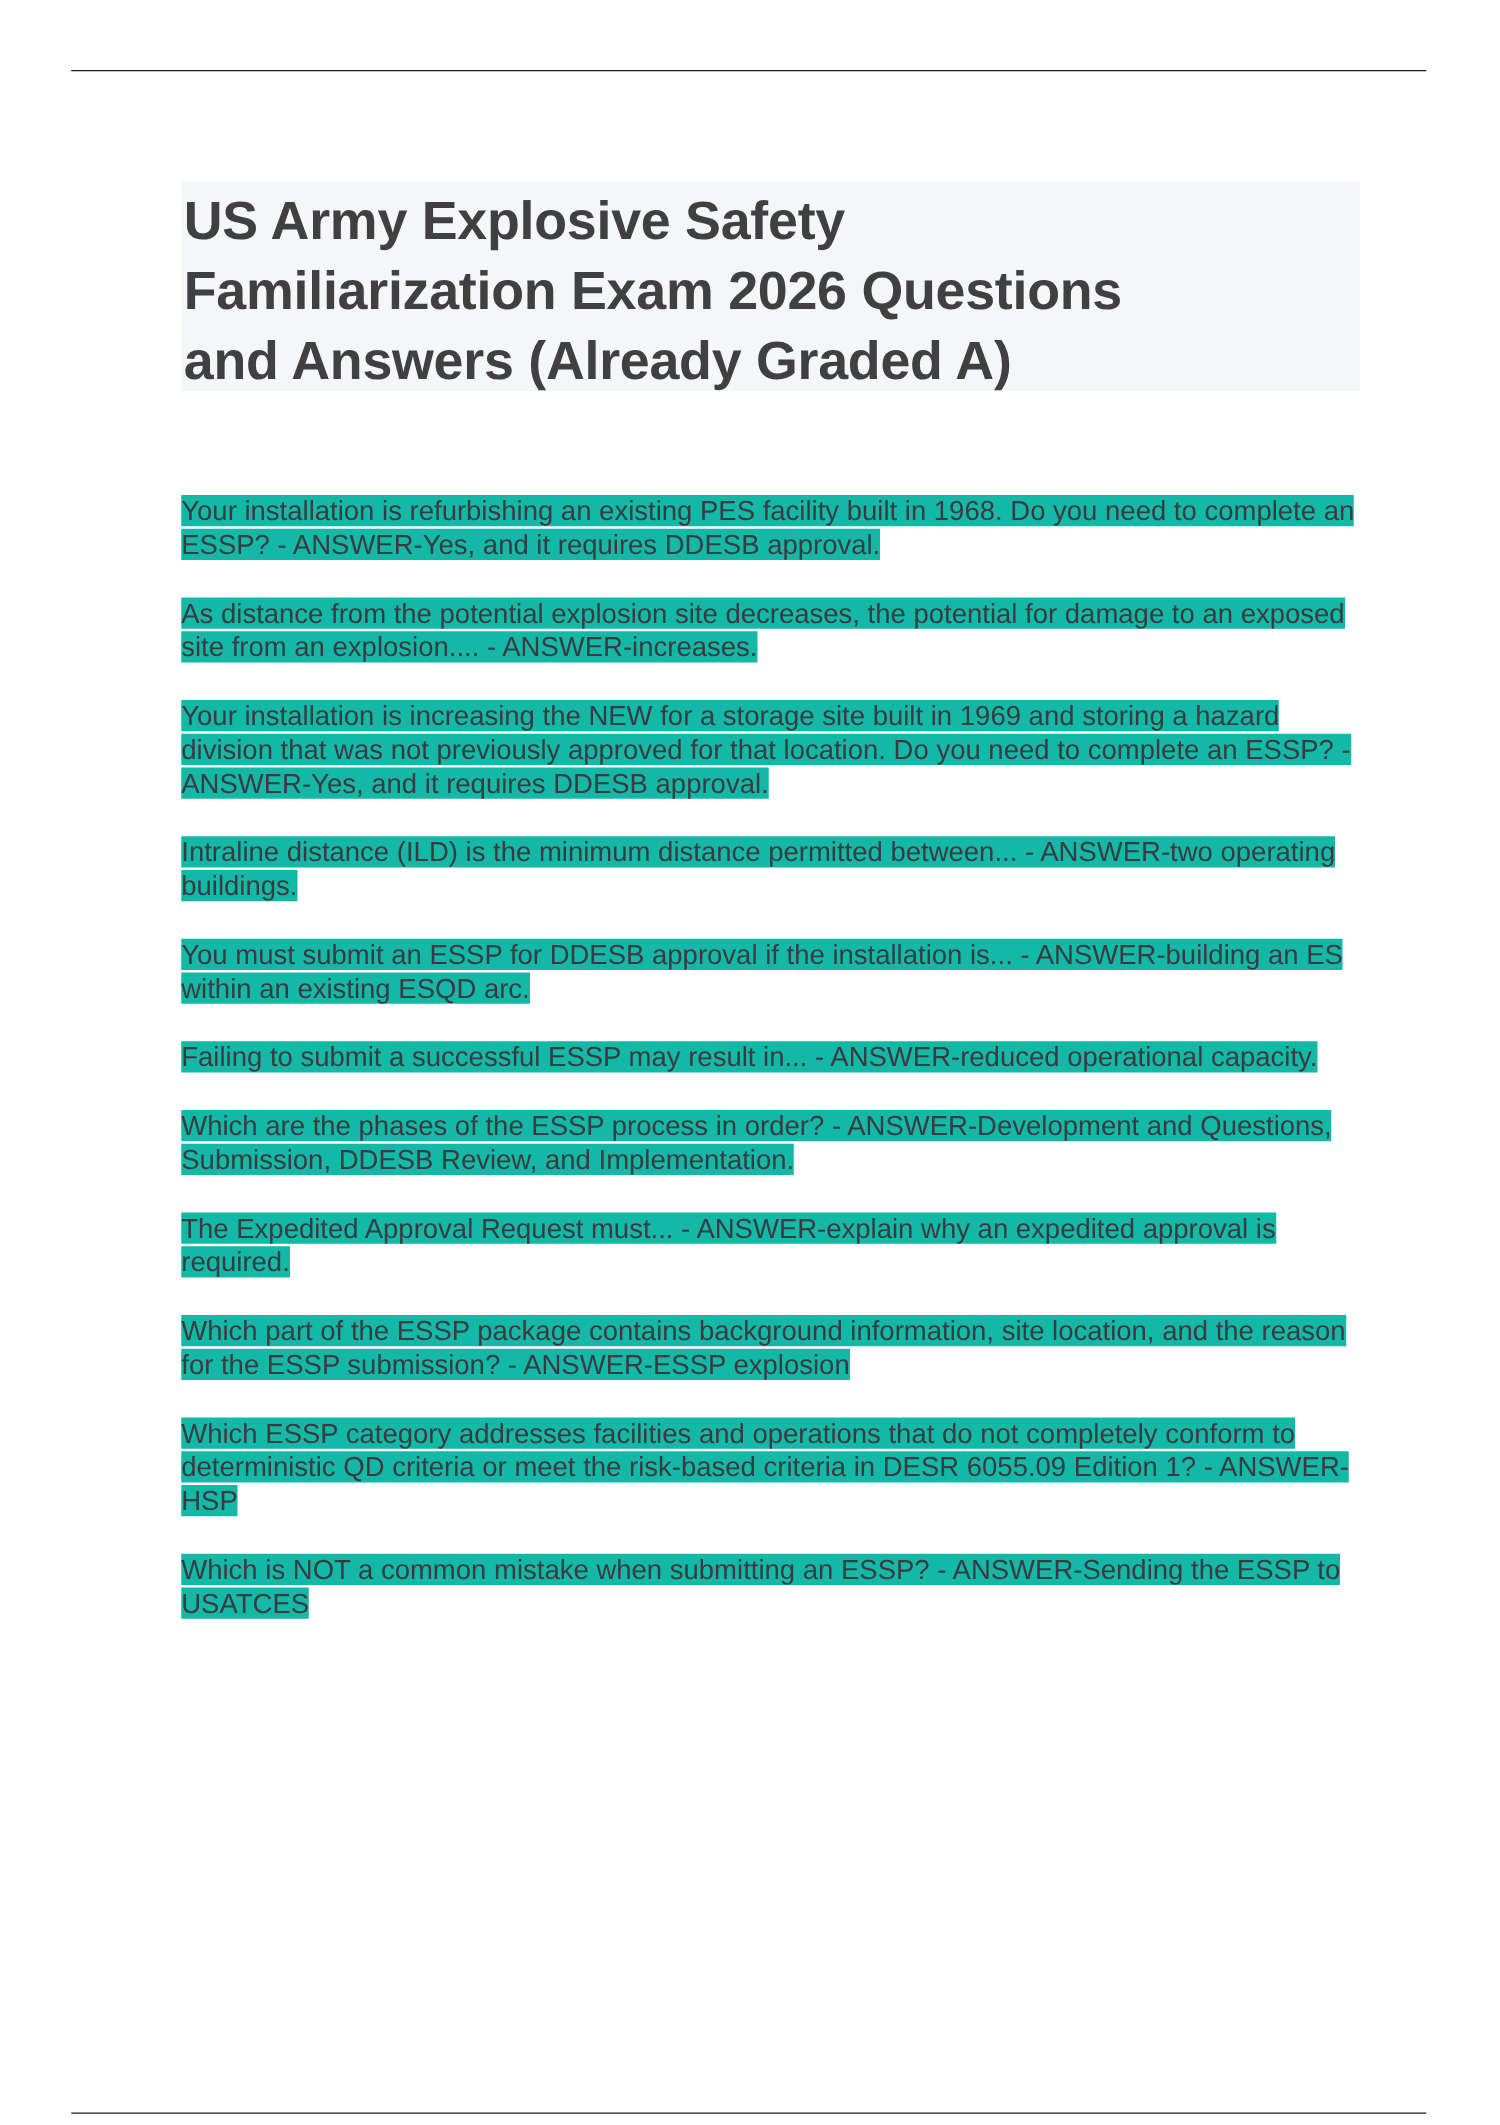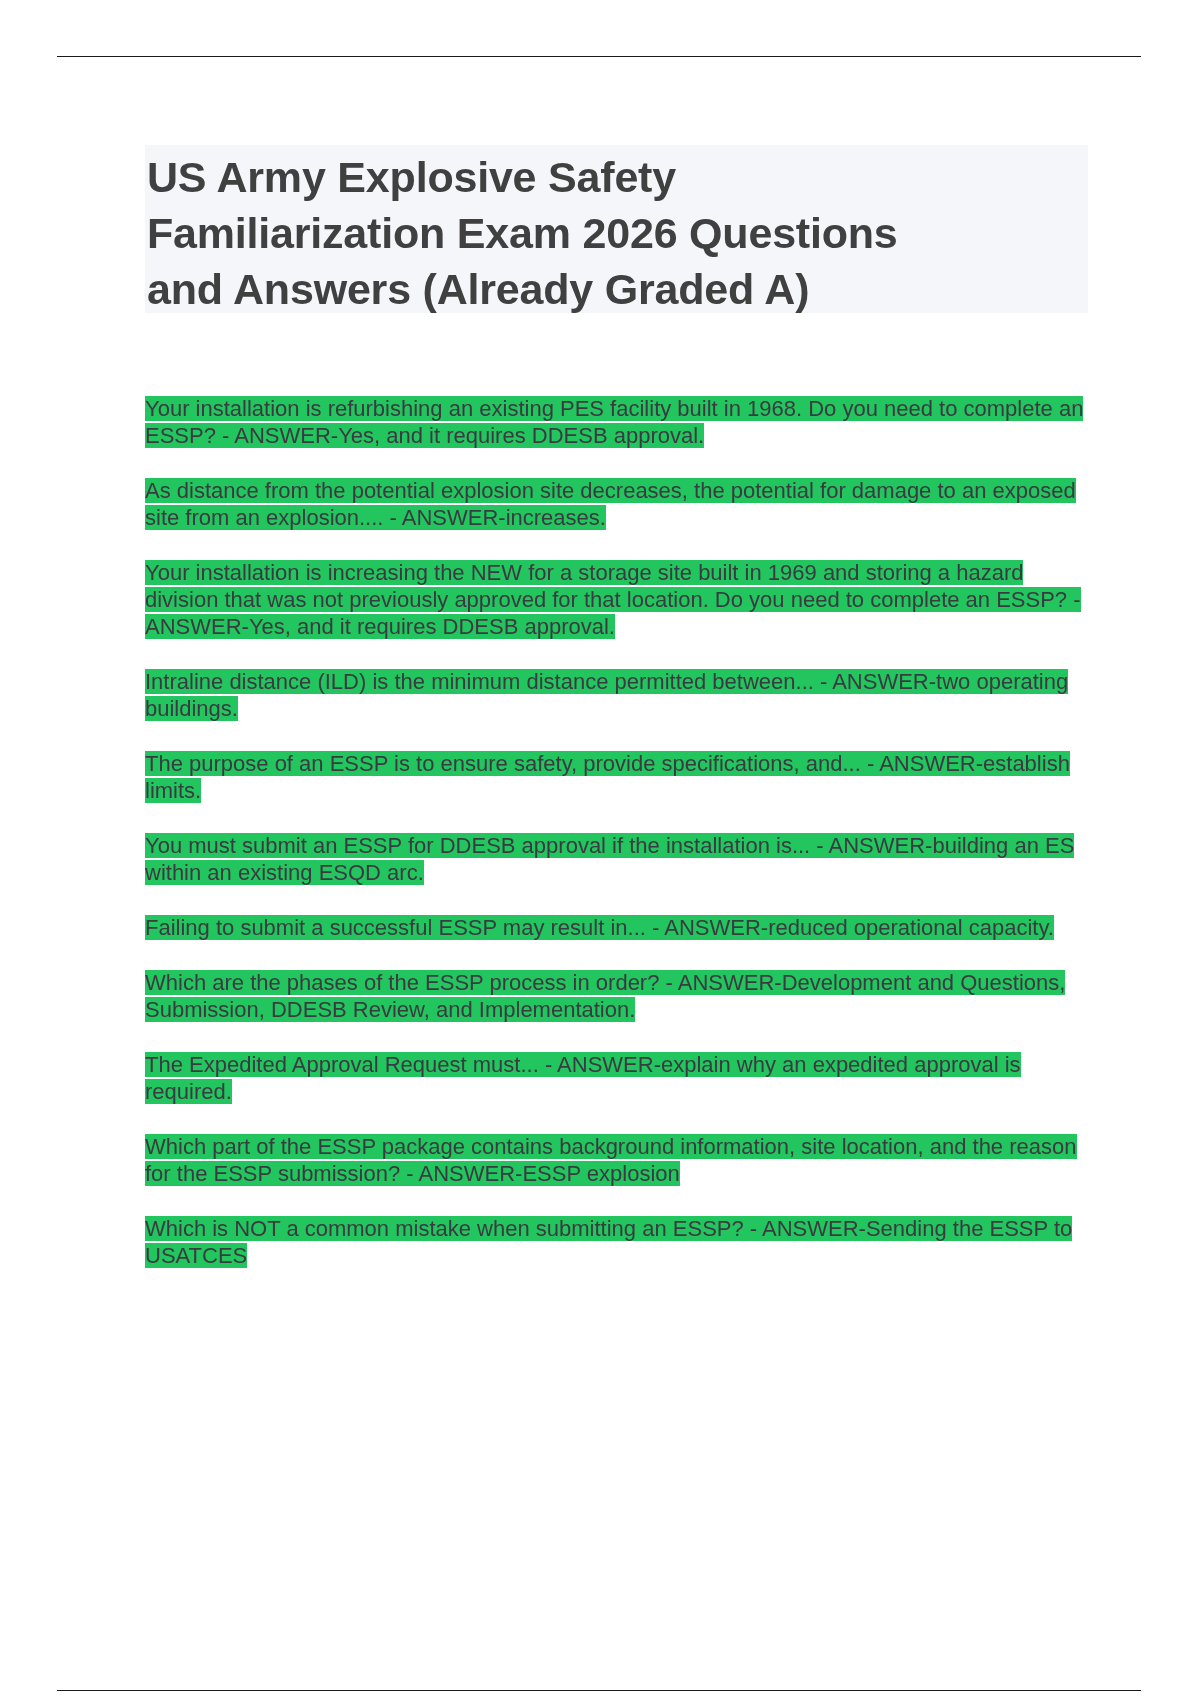--- a/index.html
+++ b/index.html
@@ -15,38 +15,38 @@
     background: #f5f6fa;
   }
   .title {
     margin: 0; padding: 0; font-weight: bold; font-size: 43px; line-height: 56px;
     color: #404040; position: absolute; left: 2px; top: 4px; letter-spacing: -0.2px;
   }
   .qa-list { position: absolute; left: 145px; top: 395px; width: 950px; }
   .qa {
     font-size: 22px; line-height: 27px; color: #3a3b40; margin: 0 0 28px 0;
   }
-  .qa span.hl { background: #22c55e; text-align: center; }
+  .qa span.hl { background: #14b8a6; text-align: center; }
 </style>
 </head>
 <body>
 
 <div class="rule top"></div>
 
 <div class="title-block">
   <h1 class="title"><span>US Army Explosive Safety</span><br><span>Familiarization Exam 2026 Questions</span><br><span>and Answers (Already Graded A)</span></h1>
 </div>
 
 <div class="qa-list">
   <p class="qa"><span class="hl">Your installation is refurbishing an existing PES facility built in 1968. Do you need to complete an ESSP? - ANSWER-Yes, and it requires DDESB approval.</span></p>
   <p class="qa"><span class="hl">As distance from the potential explosion site decreases, the potential for damage to an exposed site from an explosion.... - ANSWER-increases.</span></p>
   <p class="qa"><span class="hl">Your installation is increasing the NEW for a storage site built in 1969 and storing a hazard division that was not previously approved for that location. Do you need to complete an ESSP? - ANSWER-Yes, and it requires DDESB approval.</span></p>
   <p class="qa"><span class="hl">Intraline distance (ILD) is the minimum distance permitted between... - ANSWER-two operating buildings.</span></p>
-  <p class="qa"><span class="hl">The purpose of an ESSP is to ensure safety, provide specifications, and... - ANSWER-establish limits.</span></p>
   <p class="qa"><span class="hl">You must submit an ESSP for DDESB approval if the installation is... - ANSWER-building an ES within an existing ESQD arc.</span></p>
   <p class="qa"><span class="hl">Failing to submit a successful ESSP may result in... - ANSWER-reduced operational capacity.</span></p>
   <p class="qa"><span class="hl">Which are the phases of the ESSP process in order? - ANSWER-Development and Questions, Submission, DDESB Review, and Implementation.</span></p>
   <p class="qa"><span class="hl">The Expedited Approval Request must... - ANSWER-explain why an expedited approval is required.</span></p>
   <p class="qa"><span class="hl">Which part of the ESSP package contains background information, site location, and the reason for the ESSP submission? - ANSWER-ESSP explosion</span></p>
+  <p class="qa"><span class="hl">Which ESSP category addresses facilities and operations that do not completely conform to deterministic QD criteria or meet the risk-based criteria in DESR 6055.09 Edition 1? - ANSWER-HSP</span></p>
   <p class="qa"><span class="hl">Which is NOT a common mistake when submitting an ESSP? - ANSWER-Sending the ESSP to USATCES</span></p>
 </div>
 
 <div class="rule bottom"></div>
 
 </body></html>

